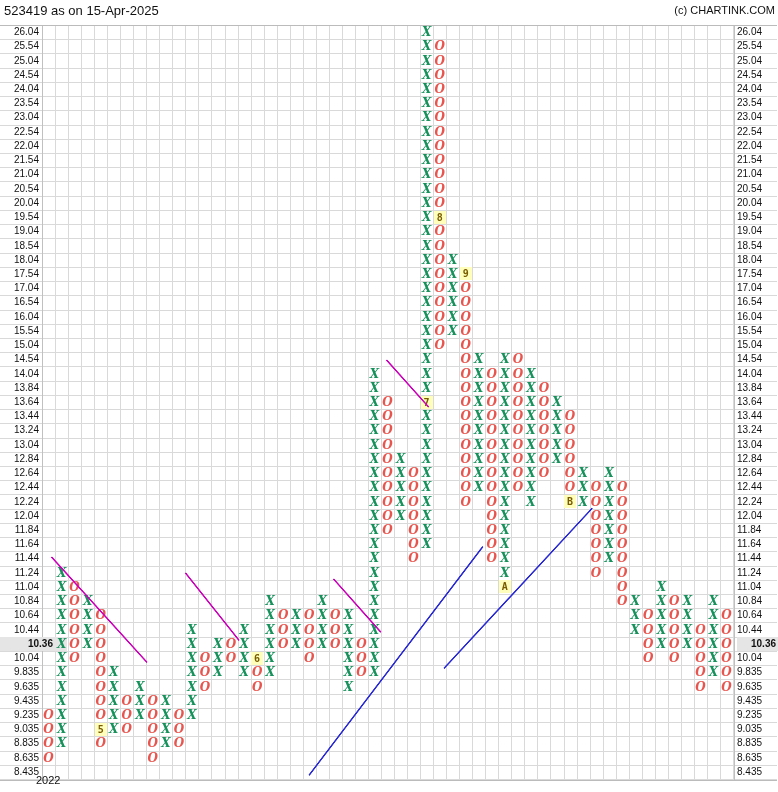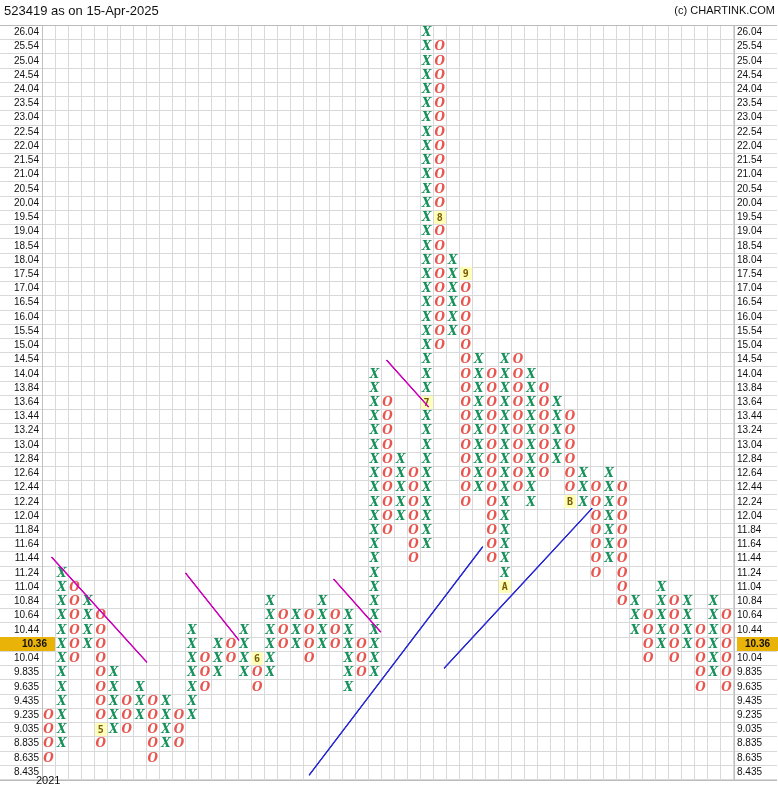--- a/index.html
+++ b/index.html
@@ -9,21 +9,21 @@
   #yearlabel{position:absolute;left:36px;top:774px;font-size:11px;color:#111;}
   #gridArea{position:absolute;left:0;top:25px;width:777px;height:754px;
     background-image:repeating-linear-gradient(to bottom,transparent 0px,transparent 13.226px,#d9d9d9 13.226px,#d9d9d9 14.226px);
     border-top:1px solid #bbb;border-bottom:1px solid #bbb;}
   #plot{position:absolute;left:42px;top:0;width:691px;height:100%;
     background-image:repeating-linear-gradient(to right,transparent 0px,transparent 12.038px,#d9d9d9 12.038px,#d9d9d9 13.038px);
     border-left:1px solid #c0c0c0;border-right:1px solid #c0c0c0;}
   .plabel{position:absolute;font-size:10px;color:#111;line-height:14px;height:14px;white-space:nowrap;}
   .plabel.left{left:0;width:39px;text-align:right;}
   .plabel.right{left:737px;width:40px;text-align:left;}
-  .plabel.hl{background:#eab308;font-weight:bold;padding:0 8px;}
+  .plabel.hl{background:#e5e5e5;font-weight:bold;padding:0 14px;}
   .glyph{position:absolute;width:14px;height:14px;text-align:center;line-height:14px;
     font-family:"DejaVu Serif",serif;font-style:italic;font-weight:bold;font-size:12px;}
   .gx{color:#17915b;}
   .go{color:#e8554e;}
   .mk{position:absolute;width:12px;height:13px;text-align:center;line-height:13px;
     background:#ffffbb;color:#7a5c00;font-family:"DejaVu Sans Mono",monospace;font-size:10px;font-weight:bold;}
   .tline{position:absolute;height:0;border-top:2px solid;transform-origin:0 0;border-radius:2px;}
 </style>
 </head>
 <body>
@@ -137,21 +137,21 @@
       <div class="plabel right" style="top: 651.075px;">10.04</div>
       <div class="plabel right" style="top: 665.302px;">9.835</div>
       <div class="plabel right" style="top: 679.528px;">9.635</div>
       <div class="plabel right" style="top: 693.755px;">9.435</div>
       <div class="plabel right" style="top: 707.981px;">9.235</div>
       <div class="plabel right" style="top: 722.208px;">9.035</div>
       <div class="plabel right" style="top: 736.434px;">8.835</div>
       <div class="plabel right" style="top: 750.66px;">8.635</div>
       <div class="plabel right" style="top: 764.887px;">8.435</div>
     </div>
-  <div id="yearlabel">2021</div>
+  <div id="yearlabel">2022</div>
 <div class="glyph go" style="left: 41.5189px; top: 707.981px;">O</div>
     <div class="glyph go" style="left: 41.5189px; top: 722.208px;">O</div>
     <div class="glyph go" style="left: 41.5189px; top: 736.434px;">O</div>
     <div class="glyph go" style="left: 41.5189px; top: 750.66px;">O</div>
     <div class="glyph gx" style="left: 54.5566px; top: 565.717px;">X</div>
     <div class="glyph gx" style="left: 54.5566px; top: 579.943px;">X</div>
     <div class="glyph gx" style="left: 54.5566px; top: 594.17px;">X</div>
     <div class="glyph gx" style="left: 54.5566px; top: 608.396px;">X</div>
     <div class="glyph gx" style="left: 54.5566px; top: 622.623px;">X</div>
     <div class="glyph gx" style="left: 54.5566px; top: 636.849px;">X</div>

